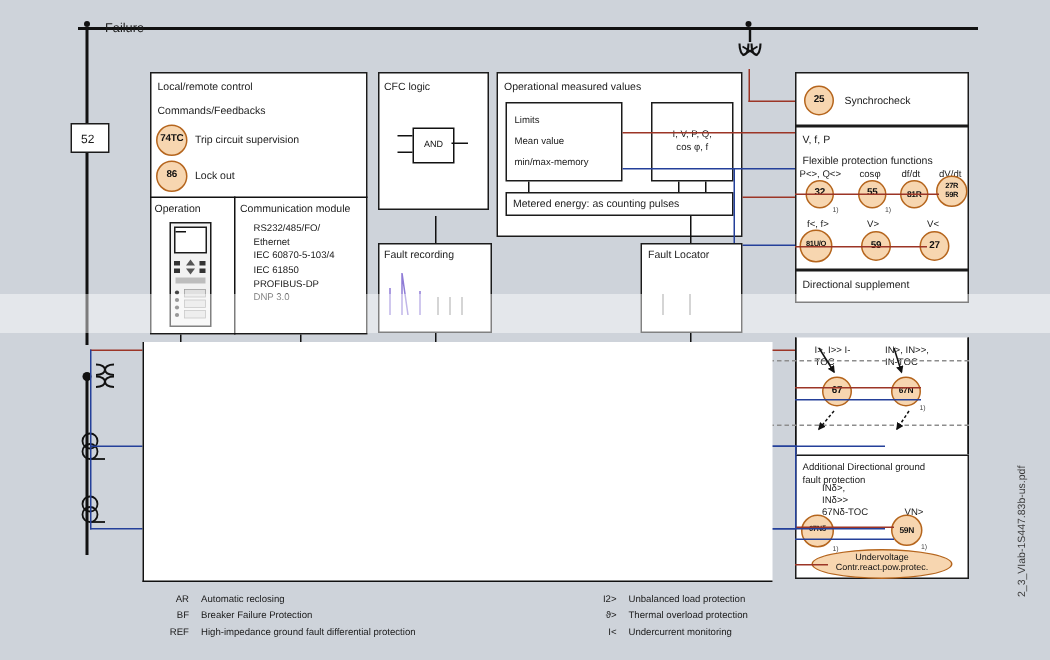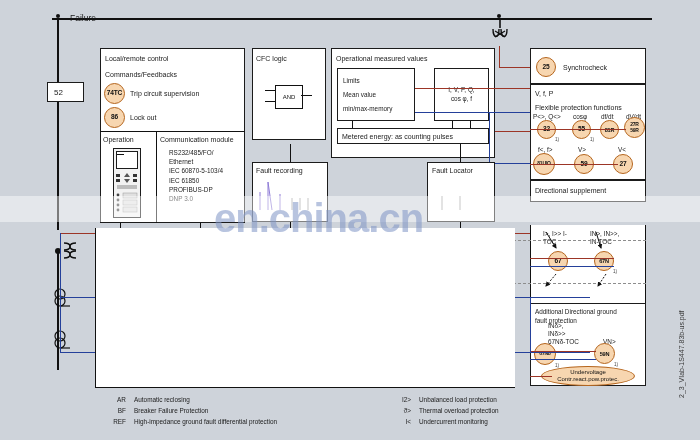--- a/index.html
+++ b/index.html
@@ -61,21 +61,21 @@
 </head>
 <body>
 
 <div id="stage">
 
   <div class="wireK" style="left:52px;top:18px;width:600px;height:2px;"></div>
   <div class="wireK" style="left:56px;top:14px;width:4px;height:4px;border-radius:50%;"></div>
   <div class="wireK" style="left:497px;top:14px;width:4px;height:4px;border-radius:50%;"></div>
 
   <div class="wireK" style="left:57px;top:18px;width:2px;height:64px;"></div>
-  <div class="box" style="left:47px;top:82px;width:37px;height:20px;text-align:right;">
+  <div class="box" style="left:47px;top:82px;width:26px;height:20px;text-align:right;">
     <div class="boxt" style="left:6px;top:5px;font-size:8px;">52</div>
   </div>
   <div class="wireK" style="left:57px;top:102px;width:2px;height:128px;"></div>
 
   <div class="wireK" style="left:55px;top:248px;width:6px;height:6px;border-radius:50%;"></div>
   <svg style="position:absolute;left:58px;top:240px;" width="26" height="22" viewBox="0 0 26 22">
     <path d="M6 3 C 14 3, 14 10, 6 10" fill="none" stroke="#111" stroke-width="1.4"></path>
     <path d="M6 11 C 14 11, 14 18, 6 18" fill="none" stroke="#111" stroke-width="1.4"></path>
     <path d="M18 3 C 10 3, 10 10, 18 10" fill="none" stroke="#111" stroke-width="1.4"></path>
     <path d="M18 11 C 10 11, 10 18, 18 18" fill="none" stroke="#111" stroke-width="1.4"></path>
@@ -467,15 +467,14 @@
     </div>
     <div style="position:relative;height:11px;">
       <span class="k" style="left:0;">I&lt;</span>
       <span class="v" style="left:34px;">Undercurrent monitoring</span>
     </div>
   </div>
 
   <div class="side" style="left:678px;top:398px;">2_3_VIab-1S447.83b-us.pdf</div>
 
   <div class="wmband" style="left:0;top:196px;width:700px;height:26px;"></div>
-  <div class="wm" style="left:214px;top:196px;">en.china.cn</div>
 
 </div>
 
 </body></html>

